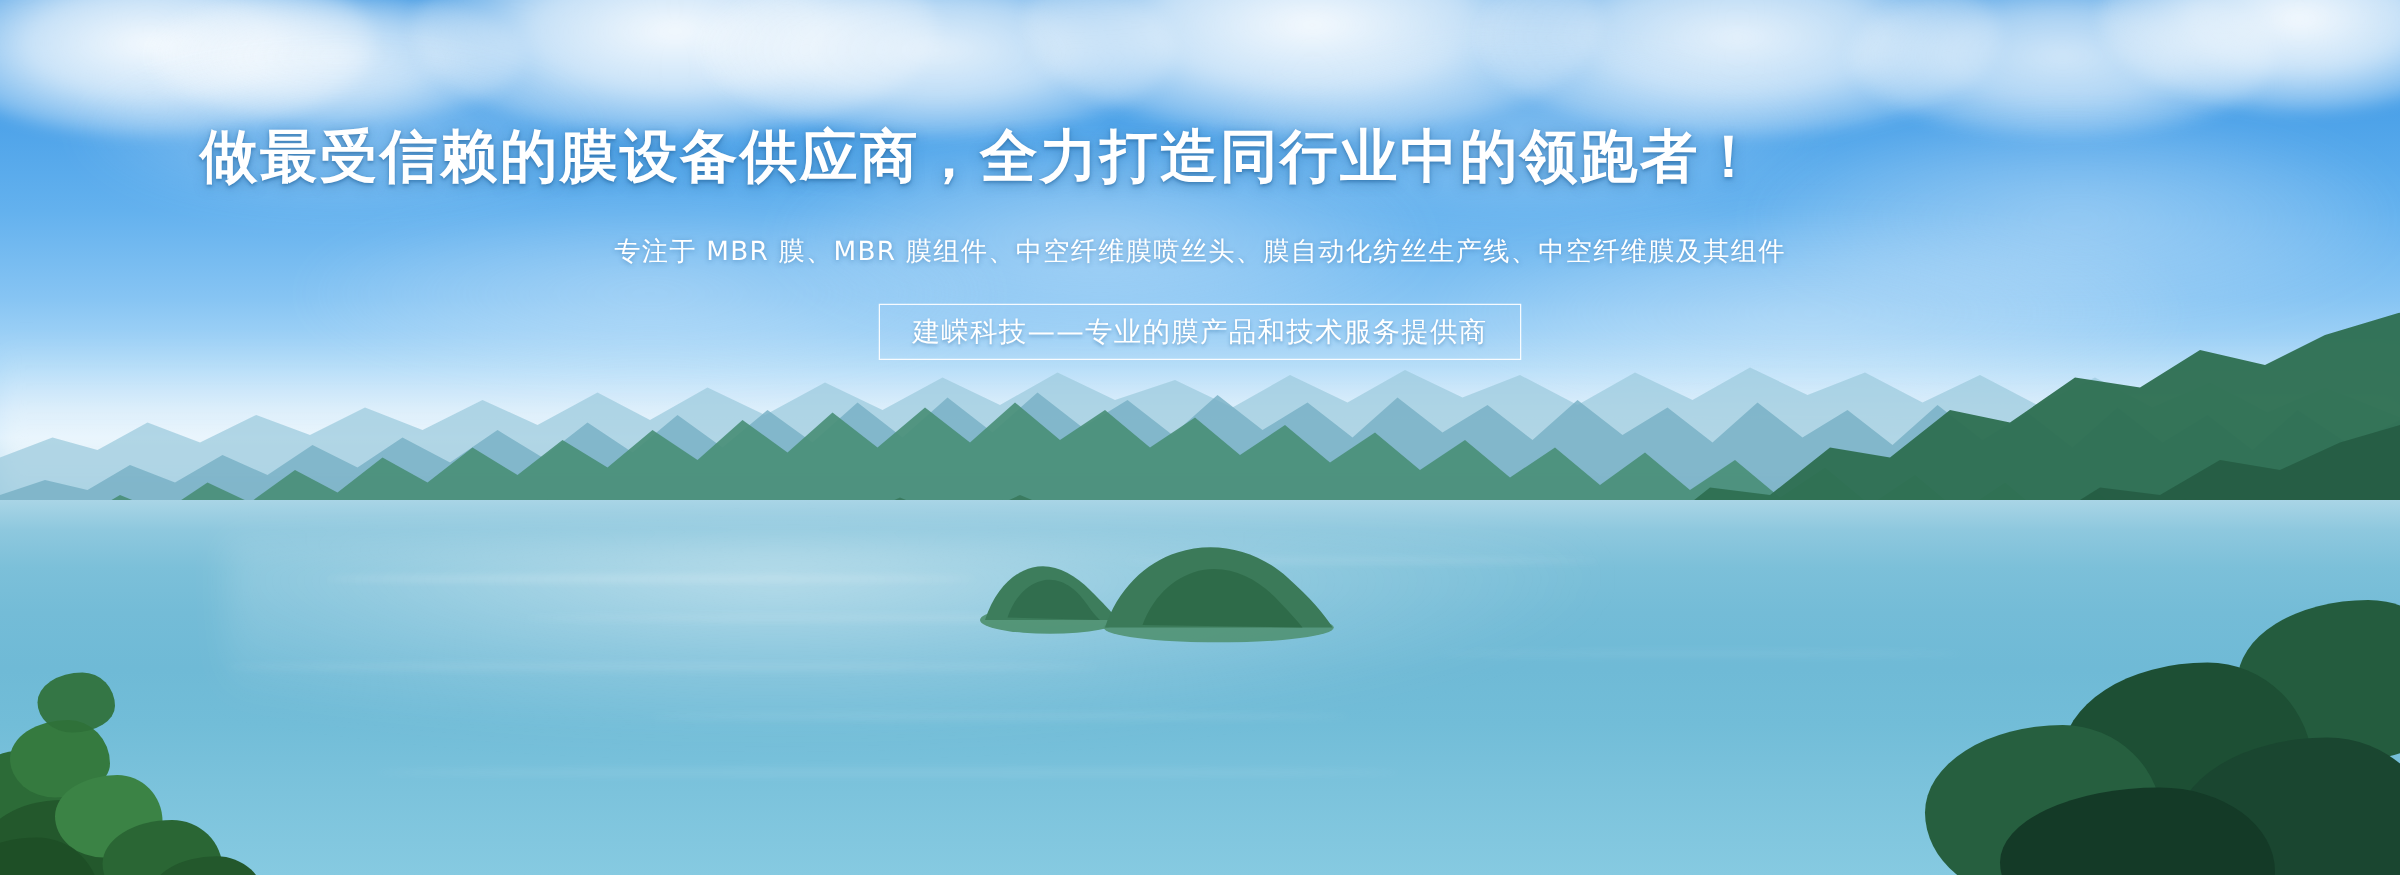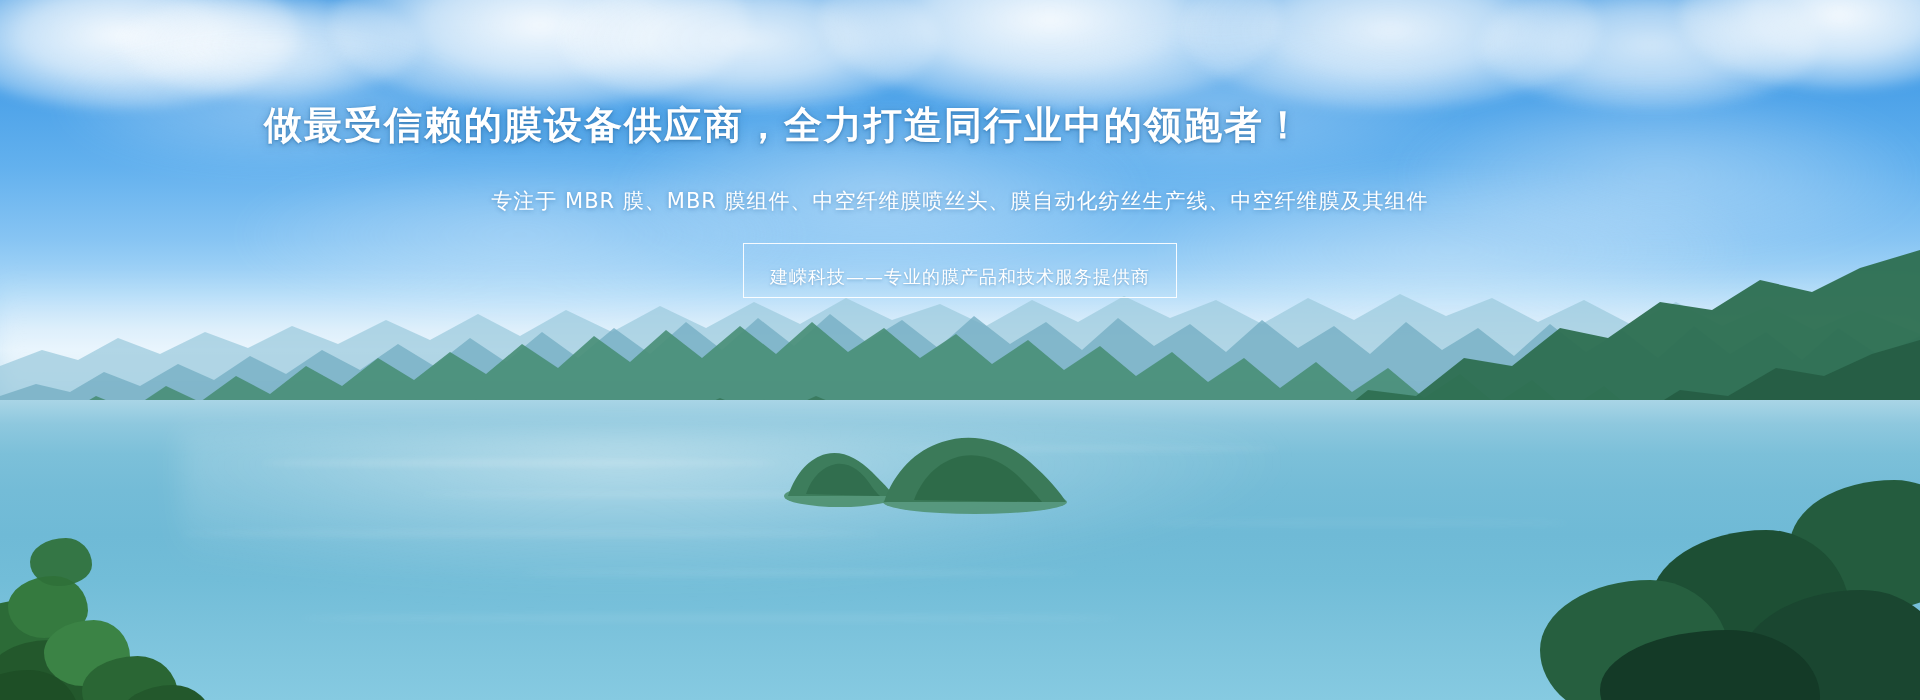--- a/index.html
+++ b/index.html
@@ -150,21 +150,21 @@
     text-align: center;
     z-index: 40;
   }
 
   .headline {
     position: absolute;
     left: 0; top: 96px;
     width: 1568px;
     font-family: "DejaVu Sans", "Liberation Sans", sans-serif;
     font-weight: 700;
-    font-size: 38px;
+    font-size: 46px;
     line-height: 58px;
     letter-spacing: 2px;
     color: #ffffff;
     text-shadow:
       0 1px 3px rgba(28,92,150,0.55),
       0 2px 10px rgba(28,92,150,0.35);
     white-space: nowrap;
   }
 
   .subline {
@@ -184,23 +184,23 @@
   .tagline-wrap {
     position: absolute;
     left: 0; top: 243px;
     width: 1920px;
     display: flex;
     justify-content: center;
   }
   .tagline-box {
     display: inline-block;
     border: 1px solid rgba(255,255,255,0.92);
-    padding: 22px 26px 9px 26px;
+    padding: 12px 26px 9px 26px;
     font-family: "DejaVu Sans", "Liberation Sans", sans-serif;
-    font-size: 18px;
+    font-size: 22px;
     line-height: 22px;
     letter-spacing: 1px;
     color: #ffffff;
     text-shadow: 0 1px 3px rgba(28,92,150,0.40);
     white-space: nowrap;
     background: rgba(255,255,255,0.02);
   }
 </style>
 </head>
 <body>

